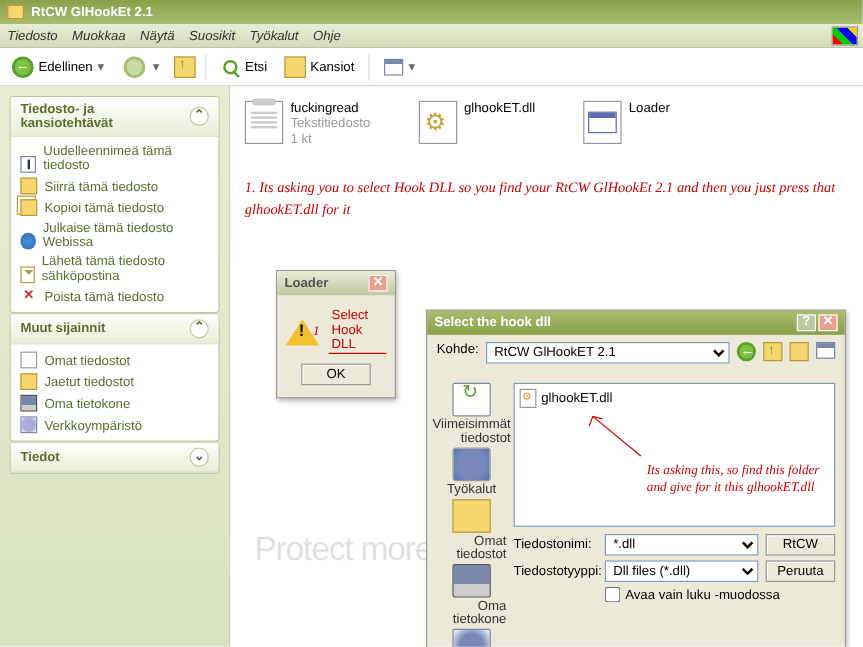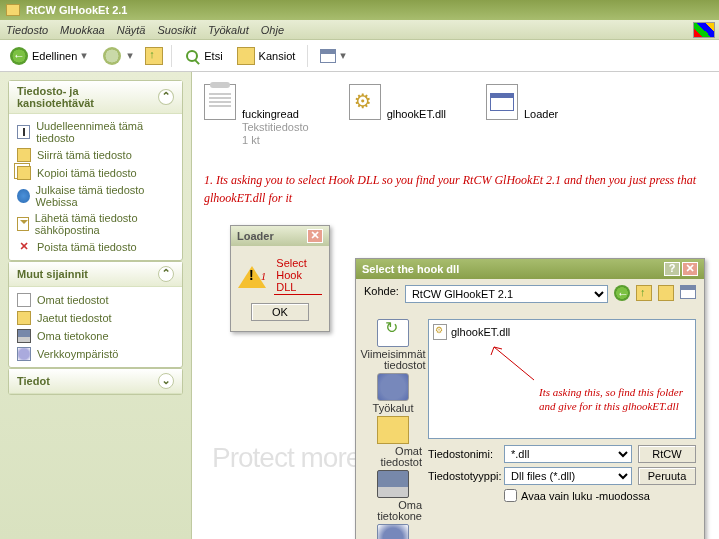--- a/index.html
+++ b/index.html
@@ -22,21 +22,21 @@
 .icn-search::after { content:""; width:6px; height:2px; background:#5a9e2e; position:absolute; bottom:-3px; right:-4px; transform:rotate(45deg); }
 .icn-folders { background:#f5d76e; border:1px solid #b89b3e; }
 .icn-views { border:1px solid #78a; width:16px; height:14px; background:linear-gradient(#78a 30%,#fff 30%); }
 .sep { width:1px; height:22px; background:#ddd; margin:0 2px; }
 .main { display:flex; height:calc(100% - 72px); }
 .sidebar { width:192px; background:linear-gradient(#e8edd4,#d9e2c0); padding:8px; border-right:1px solid #bfc9a0; }
 .panel { background:#fff; border:1px solid #bfc9a0; border-radius:3px; }
 .panel-hd { background:linear-gradient(#fff,#e8edd4); padding:4px 8px; font-weight:bold; color:#5a6e2e; display:flex; justify-content:space-between; align-items:center; border-bottom:1px solid #d9e2c0; }
 .chev { width:16px; height:16px; border:1px solid #bfc9a0; border-radius:50%; text-align:center; line-height:12px; color:#5a6e2e; background:#fff; }
 .panel-bd { padding:4px 8px; }
-.task { display:flex; align-items:center; gap:6px; padding:2px 0; color:#5a6e2e; }
+.task { display:flex; align-items:flex-end; gap:6px; padding:2px 0; color:#5a6e2e; }
 .ti { width:14px; height:14px; display:inline-block; }
 .ti-rename { background:#fff; border:1px solid #78a; position:relative; }
 .ti-rename::after { content:""; border-left:2px solid #333; height:8px; position:absolute; left:5px; top:2px; }
 .ti-move { background:#f5d76e; border:1px solid #b89b3e; }
 .ti-copy { background:#f5d76e; border:1px solid #b89b3e; box-shadow:-2px -2px 0 #fff, -2px -2px 0 1px #b89b3e; }
 .ti-web { background:radial-gradient(circle,#4a90d9,#2e6eb5); border-radius:50%; }
 .ti-mail { background:#fff; border:1px solid #b89b3e; position:relative; }
 .ti-mail::after { content:""; border:4px solid transparent; border-top-color:#b89b3e; position:absolute; left:2px; top:2px; }
 .ti-del { color:#c33; font-weight:bold; text-align:center; line-height:12px; }
 .ti-fld { background:#f5d76e; border:1px solid #b89b3e; }
@@ -48,21 +48,21 @@
 .file { display:flex; gap:6px; align-items:flex-start; }
 .file-ic { width:32px; height:36px; }
 .ic-txt { background:#fff; border:1px solid #999; position:relative; }
 .ic-txt::before { content:""; position:absolute; top:8px; left:4px; right:4px; height:2px; background:#ccc; box-shadow:0 4px #ccc,0 8px #ccc,0 12px #ccc; }
 .ic-txt::after { content:""; width:20px; height:6px; background:#ccc; border-radius:3px; position:absolute; top:-3px; left:5px; }
 .ic-dll { background:#fff; border:1px solid #999; position:relative; }
 .ic-dll::after { content:"⚙"; position:absolute; font-size:20px; color:#c9a030; left:4px; top:4px; }
 .ic-exe { background:#fff; border:1px solid #999; position:relative; }
 .ic-exe::after { content:""; width:22px; height:16px; border:1px solid #5a6eb0; background:linear-gradient(#5a6eb0 25%,#fff 25%); position:absolute; left:3px; top:8px; }
 .file-info { line-height:13px; }
-.file-name { color:#000;margin-top:24px; }
+.file-name { color:#000; }
 .file-meta { color:#999; }
 .annotation { color:#c00; font-family:Georgia,serif; font-style:italic; font-size:12px; margin-top:24px; line-height:18px; }
 .dlg { position:absolute; background:#ece9d8; border:1px solid #999; box-shadow:2px 2px 4px rgba(0,0,0,.3); }
 .dlg-title { background:linear-gradient(#e8edd4,#bfc9a0); padding:3px 6px; display:flex; justify-content:space-between; align-items:center; font-weight:bold; color:#555; }
 .dlg-x { width:16px; height:14px; background:#e8a08f; border:1px solid #fff; color:#fff; text-align:center; line-height:11px; }
 .loader-body { padding:10px; display:flex; flex-direction:column; align-items:center; gap:8px; }
 .loader-msg { display:flex; align-items:center; gap:8px; }
 .warn-ic { width:28px; height:24px; position:relative; }
 .warn-ic::before { content:""; position:absolute; border:14px solid transparent; border-bottom:22px solid #f5c030; top:-12px; left:0; }
 .warn-ic::after { content:"!"; position:absolute; left:11px; top:3px; font-weight:bold; color:#000; font-size:14px; }

